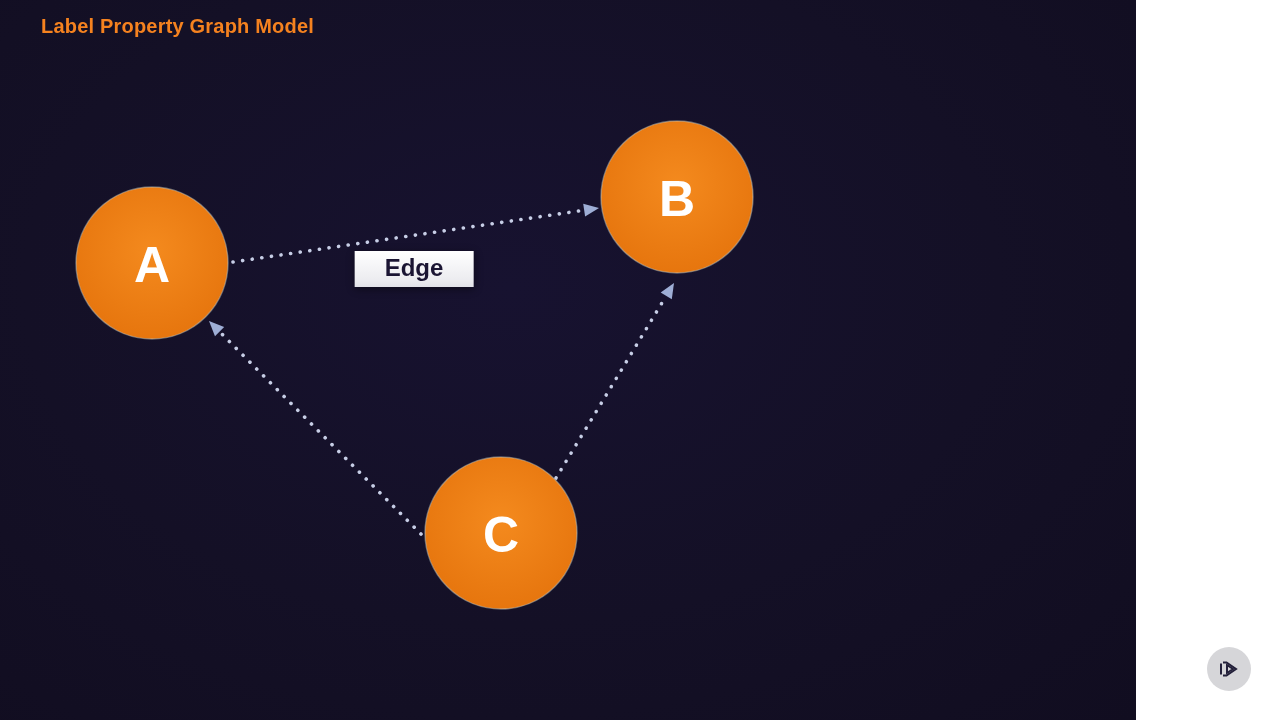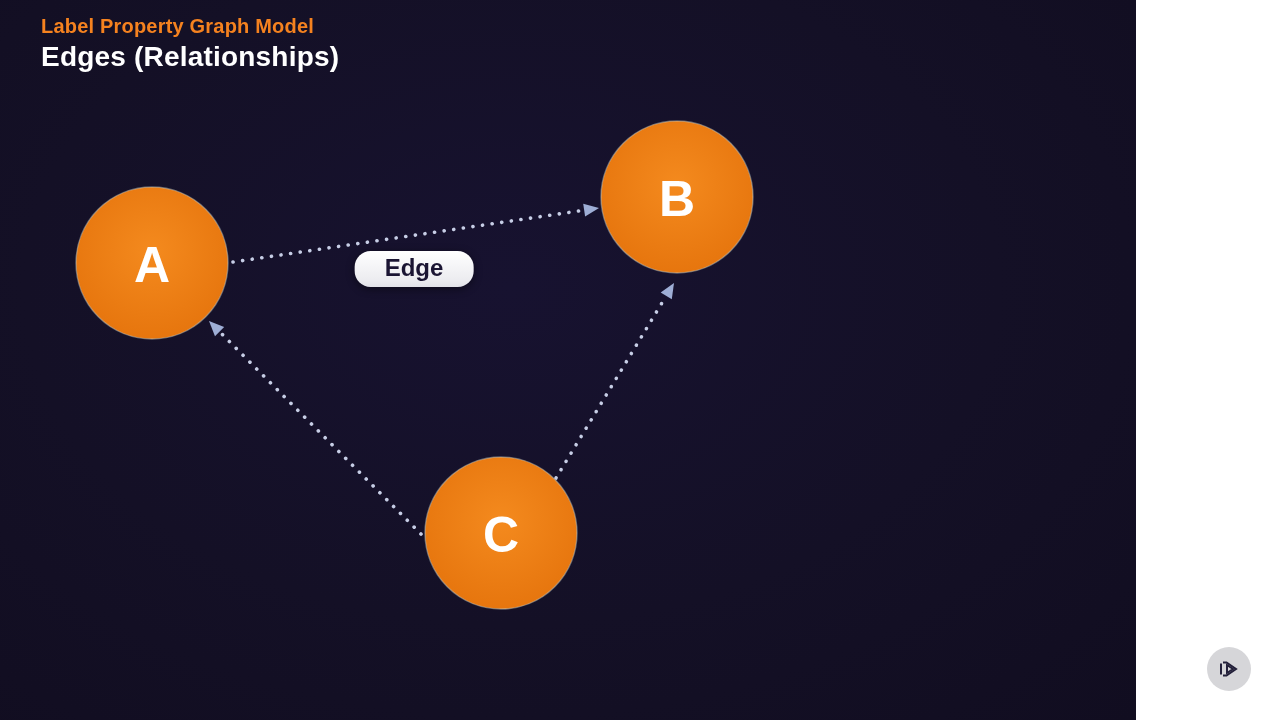--- a/index.html
+++ b/index.html
@@ -44,21 +44,21 @@
     z-index: 1;
   }
   .edge-label {
     position: absolute;
     transform: translate(-50%, -50%);
     background: linear-gradient(180deg, #FFFFFF 0%, #ECECF0 80%, #E2E2E8 100%);
     color: #1B1533;
     font-size: 24px;
     font-weight: bold;
     padding: 3px 30px 5px 30px;
-    border-radius: 16px;
+    border-radius: 0;
     box-shadow: 0 2px 8px rgba(0,0,0,0.45);
     z-index: 2;
     white-space: nowrap;
   }
   .ps-button {
     position: absolute;
     left: 1207px;
     top: 647px;
     width: 44px;
     height: 44px;
@@ -74,21 +74,20 @@
   }
   .ps-button svg { display: block; }
 </style>
 </head>
 <body>
 
 <div class="stage">
 
   <header>
     <div class="kicker">Label Property Graph Model</div>
-    <h1 class="title">Edges (Relationships)</h1>
   </header>
 
   <svg id="graph" width="1280" height="720" viewBox="0 0 1280 720" xmlns="http://www.w3.org/2000/svg">
       <defs>
         <radialGradient id="nodeGrad" cx="50%" cy="42%" r="68%">
           <stop offset="0%" stop-color="#F48A1E"></stop>
           <stop offset="100%" stop-color="#E4720B"></stop>
         </radialGradient>
       </defs>
       <line x1="233" y1="262" x2="581.1927734556592" y2="210.62729571965684" stroke="#C7CEE6" stroke-width="3.6" stroke-linecap="round" stroke-dasharray="0.1 9.6"></line>

